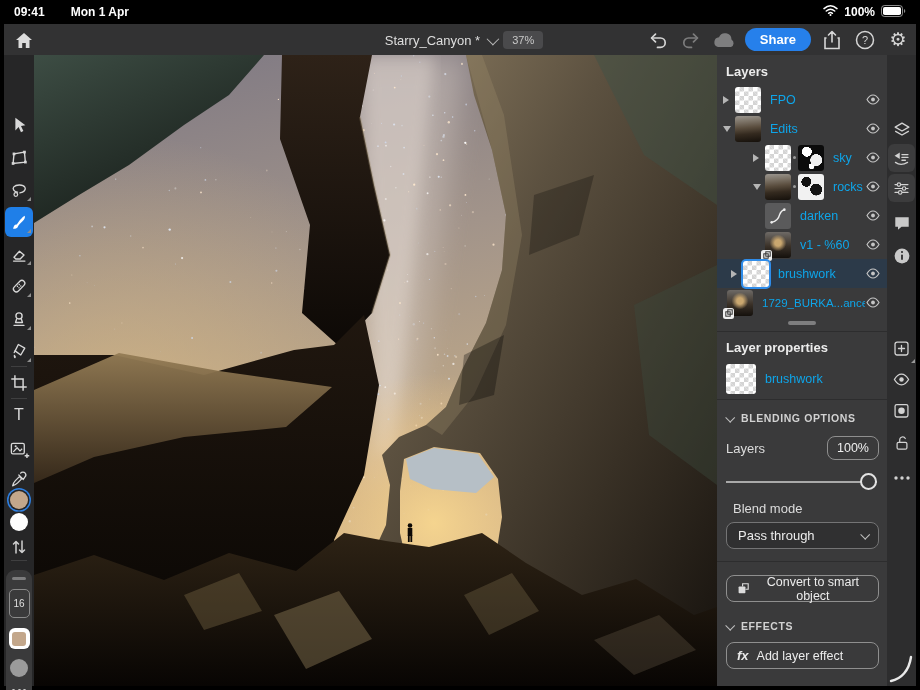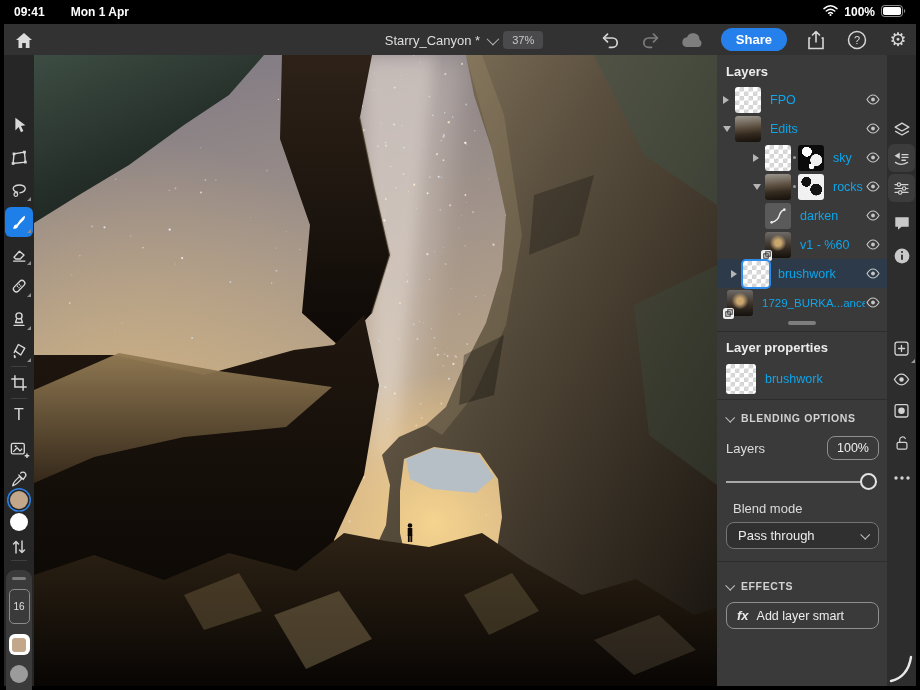--- a/index.html
+++ b/index.html
@@ -13,39 +13,39 @@
   .sb-left { display:flex; gap:26px; font-size:12px; font-weight:bold; color:#fff; }
   .sb-right { display:flex; align-items:center; gap:6px; font-size:12px; font-weight:bold; color:#fff; }
 
   
   .appbar { position:absolute; left:4px; top:24px; width:912px; height:31px; background:#323233; }
   .home-btn { position:absolute; left:8px; top:4px; width:24px; height:24px; display:flex; align-items:center; justify-content:center; }
   .title-wrap { position:absolute; left:330px; top:4px; width:260px; height:24px; display:flex; align-items:center; justify-content:center; gap:7px; }
   .doc-title { font-size:13px; color:#dedede; }
   .chev { width:9px; height:9px; border-right:1.6px solid #b9b9b9; border-bottom:1.6px solid #b9b9b9; transform:rotate(45deg) translateY(-2px); }
   .zoom-chip { background:#4a4a4c; color:#c9c9c9; font-size:11px; padding:3px 9px; border-radius:4px; }
-  .ab-right { position:absolute; right:6px; top:0; height:31px; display:flex; align-items:center; gap:17px; }
+  .ab-right { position:absolute; right:6px; top:0; height:31px; display:flex; align-items:center; gap:9px; }
   .ab-btn { width:24px; height:24px; display:flex; align-items:center; justify-content:center; }
   .share-pill { background:#2680eb; color:#fff; font-size:13px; font-weight:bold; border:none;
     border-radius:13px; padding:5px 15px; height:23px; display:flex; align-items:center; }
   .gear-glyph { font-family:"DejaVu Sans", sans-serif; font-size:19px; color:#d6d6d6; line-height:1; }
 
   
   .toolbar { position:absolute; left:4px; top:55px; width:30px; height:631px; background:#262627; }
   .tool { position:absolute; left:3px; width:24px; height:24px; display:flex; align-items:center; justify-content:center; }
   .tool.opt::after { content:""; position:absolute; right:0px; bottom:1px; border-left:4px solid transparent; border-bottom:4px solid #8f8f8f; }
   .tool-active-bg { position:absolute; left:1px; top:152px; width:28px; height:30px; background:#1f7fe8; border-radius:6px; }
   .tb-div { position:absolute; left:7px; width:16px; height:1px; background:#3f3f40; }
   .color-dot { position:absolute; left:6px; width:18px; height:18px; border-radius:50%; }
   .fg { background:#c3a78b; box-shadow:0 0 0 1.5px #262627, 0 0 0 3px #2e7fe0; }
   .bg { background:#fdfdfd; box-shadow:0 0 0 1.5px #262627; }
   .opt-strip { position:absolute; left:2px; top:515px; width:26px; height:140px; background:#3a3a3b; border-radius:9px;
     display:flex; flex-direction:column; align-items:center; }
   .grab { width:14px; height:3px; background:#7c7c7d; border-radius:2px; margin-top:7px; }
-  .size-box { width:21px; height:35px; border:1px solid #8a8a8a; border-radius:5px; margin-top:9px;
+  .size-box { width:21px; height:29px; border:1px solid #8a8a8a; border-radius:5px; margin-top:9px;
     display:flex; align-items:center; justify-content:center; font-size:10px; color:#e0e0e0; }
   .swatch { width:21px; height:21px; background:#fff; border-radius:6px; margin-top:10px; display:flex; align-items:center; justify-content:center; }
   .swatch i { display:block; width:14px; height:14px; background:#c3a78b; border-radius:3px; }
   .opa-dot { width:18px; height:18px; background:#9b9b9b; border-radius:50%; margin-top:10px; }
   .dots-h { display:flex; gap:2.5px; margin-top:12px; }
   .dots-h i { width:3px; height:3px; background:#cfcfcf; border-radius:50%; }
 
   
   .canvas { position:absolute; left:34px; top:55px; width:683px; height:631px; background:#0c0a08; }
   .canvas svg { display:block; }
@@ -979,28 +979,35 @@
         <i class="knob"></i>
     </div>
 
     <span class="bm-label">Blend mode</span>
     <div class="dropdown">
       <span>Pass through</span>
       <i class="chev-d"></i>
     </div>
 
     <div class="p-div" style="margin-top:12px"></div>
+    <button class="panel-btn" style="margin-top:13px">
+      <svg width="15" height="15" viewBox="0 0 16 16">
+          <rect x="2" y="5.5" width="8.5" height="8.5" rx="1" fill="#dcdcdc"></rect>
+          <path d="M7 5.5 V2 H14 V9 H10.5" stroke="#dcdcdc" stroke-width="1.4" fill="none"></path>
+        </svg>
+      <span>Convert to smart object</span>
+    </button>
 
     <div class="sec-head" style="padding-top:18px">
       <i class="chev-d"></i>
       <span>EFFECTS</span>
     </div>
     <button class="panel-btn" style="margin-top:6px">
       <span class="fx-glyph">fx</span>
-      <span>Add layer smart</span>
+      <span>Add layer effect</span>
     </button>
 
   </div>
 
   <div class="strip">
     <div class="sitem" style="top:62px">
       <svg width="20" height="20" viewBox="0 0 22 22">
           <path d="M11 3.5 L18.5 7.8 L11 12.1 L3.5 7.8 Z" stroke="#d2d2d2" stroke-width="1.5" fill="none" stroke-linejoin="round"></path>
           <path d="M3.5 12.2 L11 16.5 L18.5 12.2" stroke="#d2d2d2" stroke-width="1.5" fill="none" stroke-linejoin="round"></path>
         </svg>

